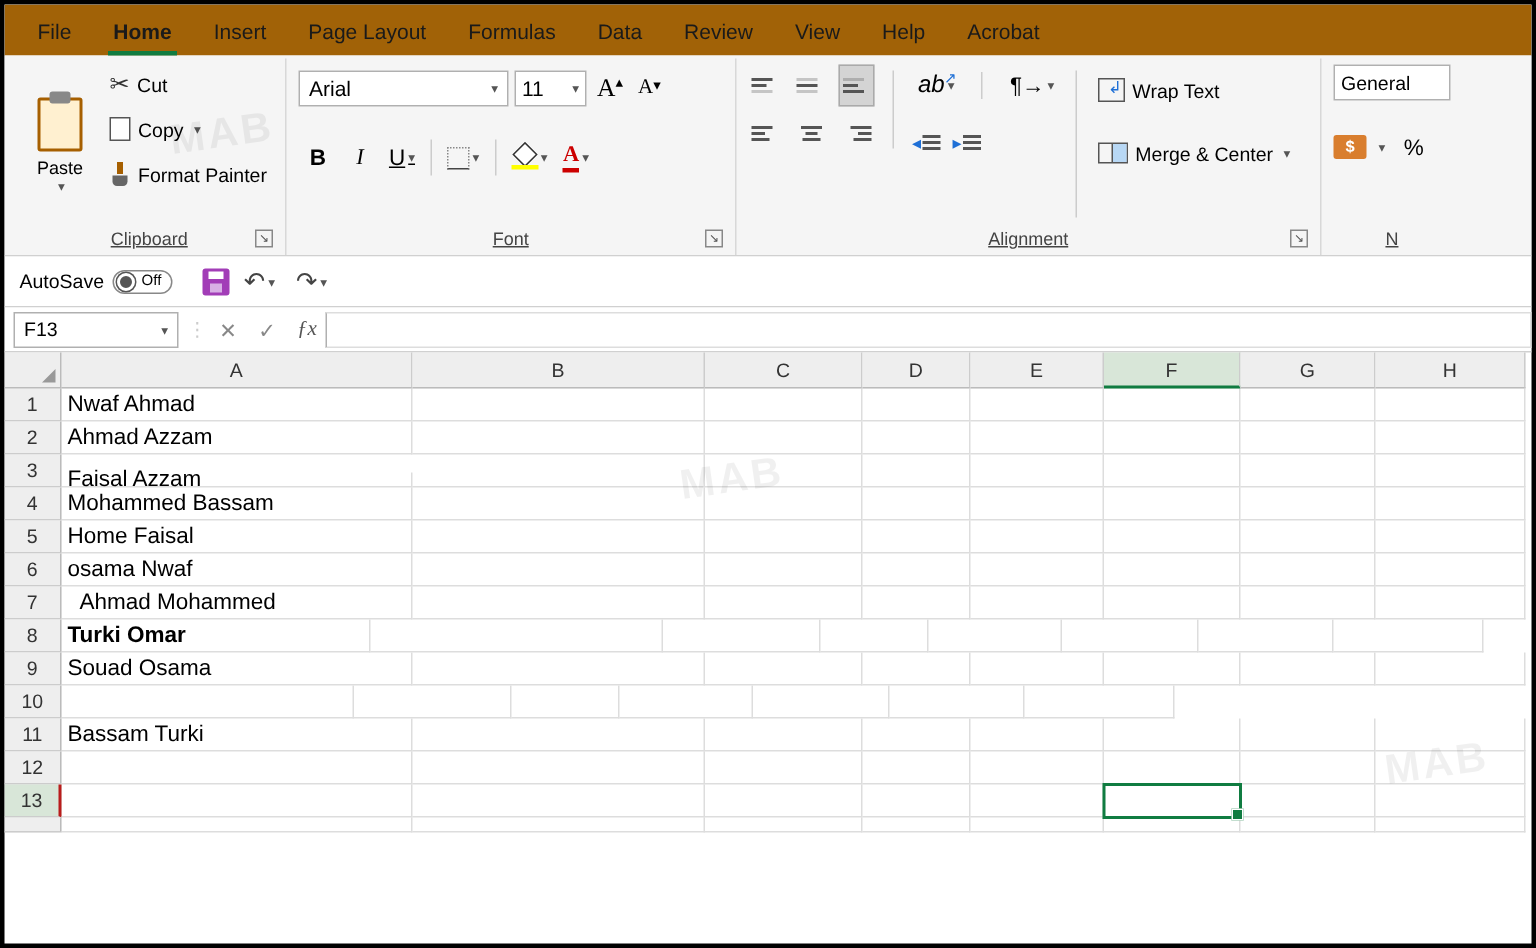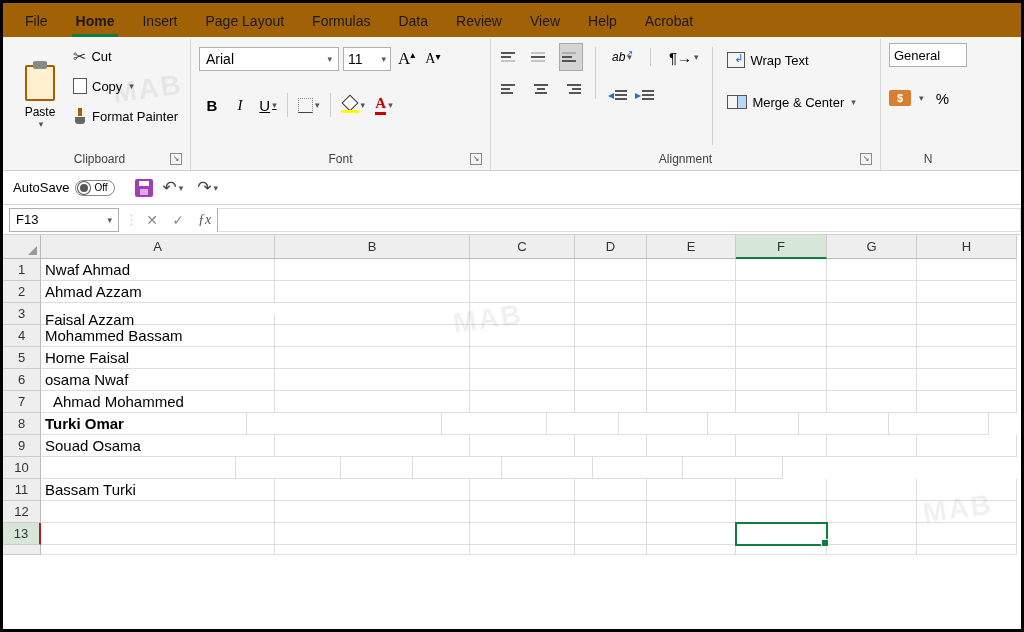--- a/index.html
+++ b/index.html
@@ -4,21 +4,21 @@
 <style>
   * { box-sizing: border-box; margin: 0; padding: 0; }
   body { font-family: 'Segoe UI', Arial, sans-serif; font-size: 13px; background: #fff; overflow: hidden; width: 1024px; height: 632px; border: 3px solid #000; position: relative; }
   .tabbar { display: flex; align-items: flex-end; padding: 6px 8px 0 8px; gap: 0; background: #a16207; height: 34px; }
   .tab { padding: 4px 14px 8px 14px; font-size: 14px; color: #1a1a1a; cursor: pointer; position: relative; }
   .tab.active { font-weight: 600; }
   .tab.active::after { content: ""; position: absolute; left: 10px; right: 10px; bottom: 0; height: 3px; background: #107c41; }
   .ribbon { display: flex; background: #f5f5f5; border-bottom: 1px solid #d0d0d0; height: 134px; padding: 2px 6px 0 6px; }
   .group { display: flex; flex-direction: column; border-right: 1px solid #d8d8d8; padding: 4px 8px 2px 8px; }
   .group-body { flex: 1; display: flex; align-items: flex-start; gap: 6px; }
-  .group-label { text-align: center; font-size: 12px; color: #444; padding: 3px 0 2px 0; position: relative; }
+  .group-label { text-align: center; font-size: 12px; color: #444; padding: 3px 0 2px 0; position: relative; text-decoration: underline; }
   .group-label .launcher { position: absolute; right: 0; bottom: 3px; width: 12px; height: 12px; border: 1px solid #888; font-size: 8px; line-height: 10px; text-align: center; color: #555; }
   .vcol { display: flex; flex-direction: column; gap: 4px; }
   .big-btn { display: flex; flex-direction: column; align-items: center; justify-content: flex-end; width: 46px; height: 90px; cursor: pointer; padding: 4px 0; }
   .big-btn .lbl { font-size: 12px; margin-top: 4px; }
   .small-btn { display: flex; align-items: center; gap: 5px; padding: 2px 4px; font-size: 13px; cursor: pointer; height: 26px; }
   .icon-box { display: inline-flex; align-items: center; justify-content: center; }
   
   .paste-icn { width: 30px; height: 36px; border: 2px solid #a65f00; border-radius: 2px; background: #fff0d0; position: relative; }
   .paste-icn::before { content: ""; position: absolute; top: -6px; left: 6px; right: 6px; height: 8px; background: #888; border-radius: 2px; }
   .scissors { font-size: 16px; color: #333; }
@@ -39,21 +39,21 @@
   .border-icn { width: 15px; height: 15px; border: 1px solid #444; border-top: 1px dotted #888; border-left: 1px dotted #888; border-right: 1px dotted #888; }
   .fill-icn { position: relative; width: 18px; height: 16px; }
   .fill-icn::before { content: ""; position: absolute; top: 0; left: 3px; width: 10px; height: 10px; transform: rotate(45deg); border: 1.5px solid #333; background: #fff; }
   .fill-icn::after { content: ""; position: absolute; bottom: 0; left: 0; right: 0; height: 3px; background: #ffff00; }
   .fontcolor-icn { position: relative; font-family: 'Times New Roman', serif; font-size: 15px; font-weight: bold; color: #c00; padding-bottom: 3px; }
   .fontcolor-icn::after { content: ""; position: absolute; bottom: 0; left: 0; right: 0; height: 3px; background: #c00; }
   .align-grid { display: grid; grid-template-columns: repeat(3, 24px); grid-template-rows: repeat(2, 28px); gap: 4px 6px; }
   .align-btn { display: flex; flex-direction: column; justify-content: center; gap: 2px; cursor: pointer; padding: 2px; }
   .align-btn.sel { background: #d4d4d4; border: 1px solid #aaa; }
   .aline { height: 2px; background: #555; }
-  .orient-icn { font-style: italic; font-size: 12px; position: relative; }
+  .orient-icn { font-style: italic; font-size: 16px; position: relative; }
   .orient-icn::after { content: "↗"; font-size: 10px; position: absolute; top: -2px; right: -8px; color: #1e6fd6; font-style: normal;}
   .rtl-icn, .ltr-icn { font-size: 15px; }
   .indent-btn { display: flex; align-items: center; gap: 1px; cursor: pointer; }
   .indent-lines { display: flex; flex-direction: column; gap: 2px; }
   .indent-lines span { width: 12px; height: 2px; background: #555; }
   .indent-arrow { font-size: 12px; color: #1e6fd6; }
   .wrap-icn { width: 18px; height: 16px; border: 1px solid #555; position: relative; }
   .wrap-icn::before { content:"↲"; position:absolute; right:1px; top:-1px; font-size:11px; color:#1e6fd6; }
   .merge-icn { width: 20px; height: 14px; border: 1px solid #555; display: flex; }
   .merge-icn > div { flex: 1; border-right: 1px solid #555; }

